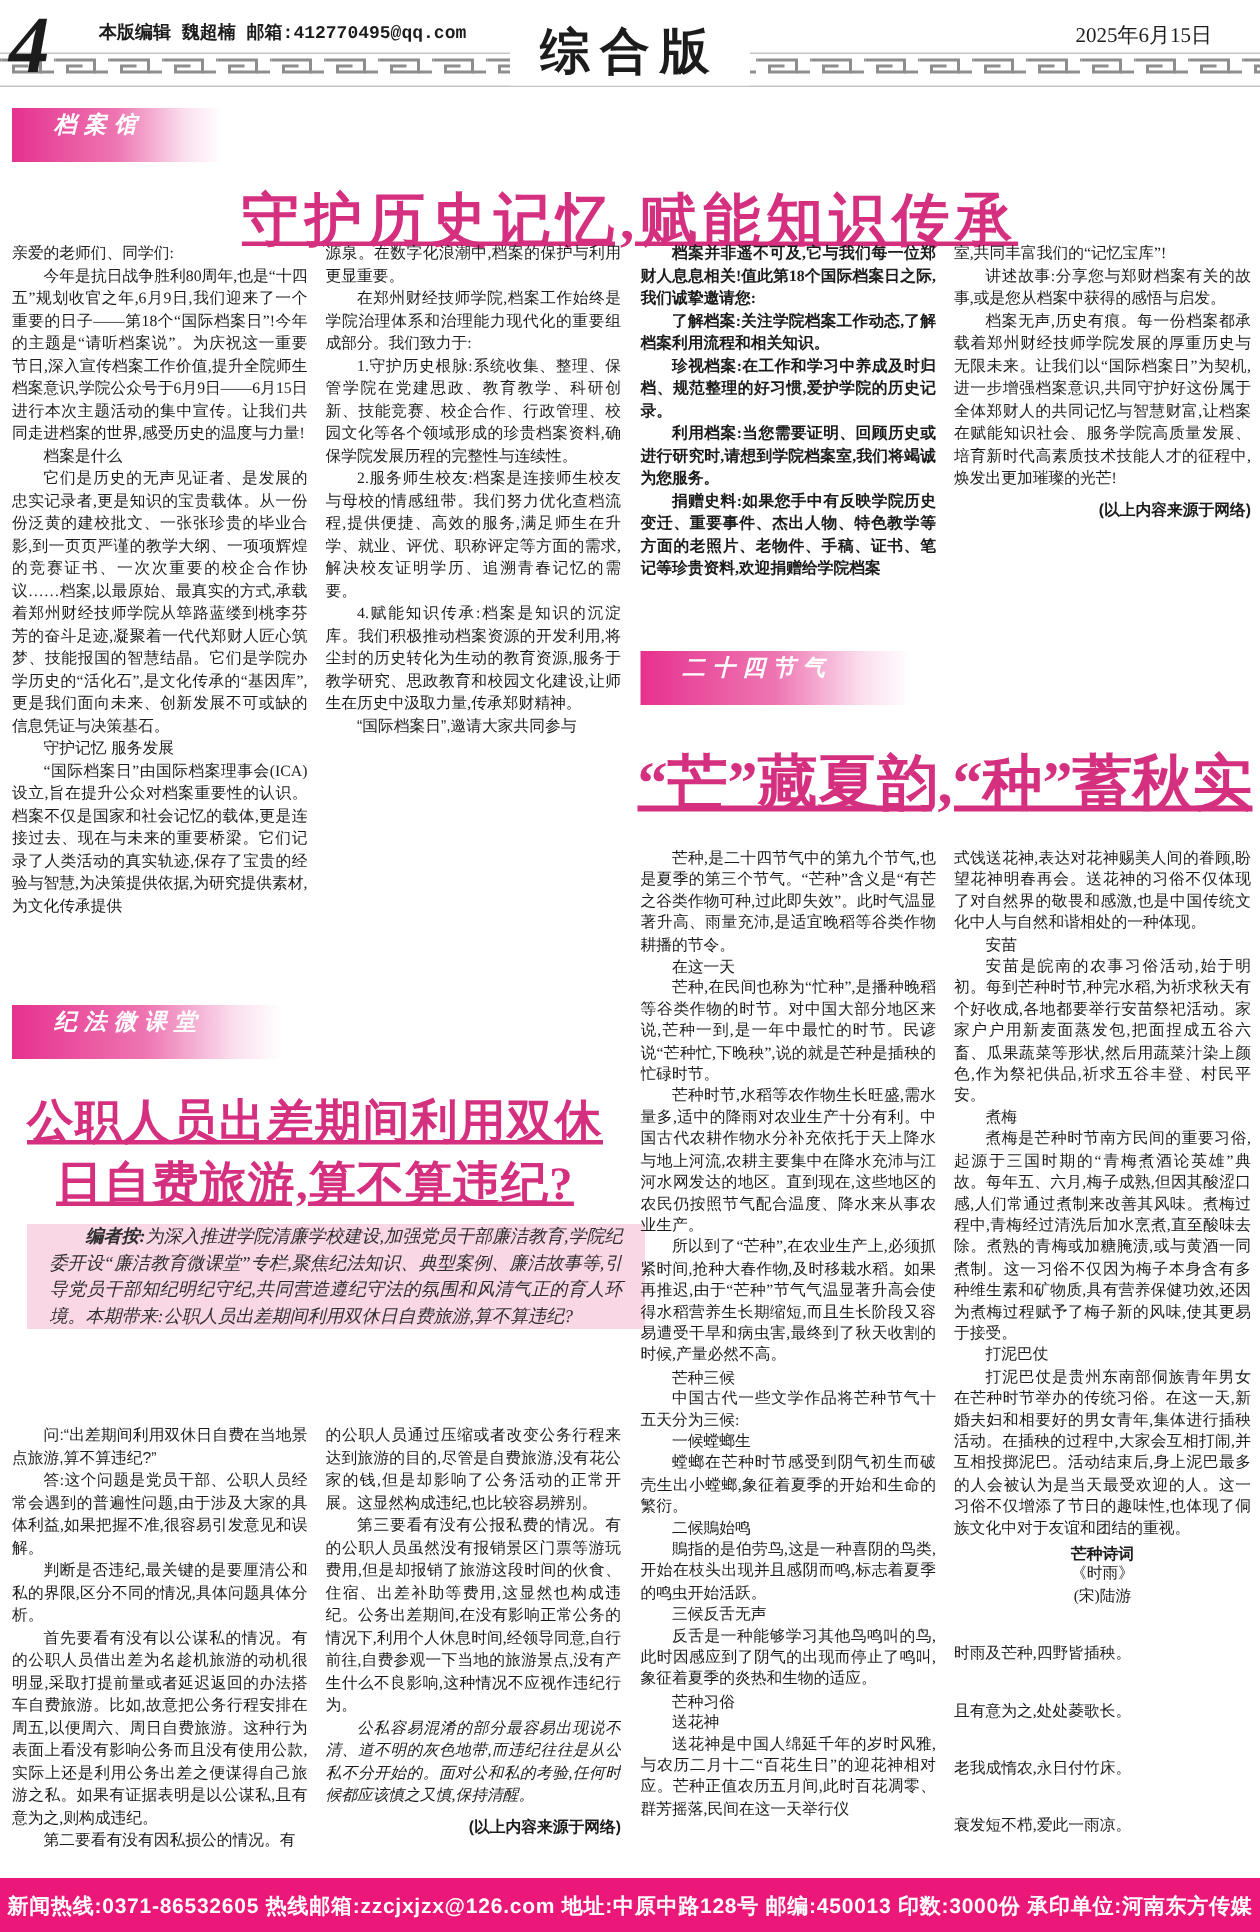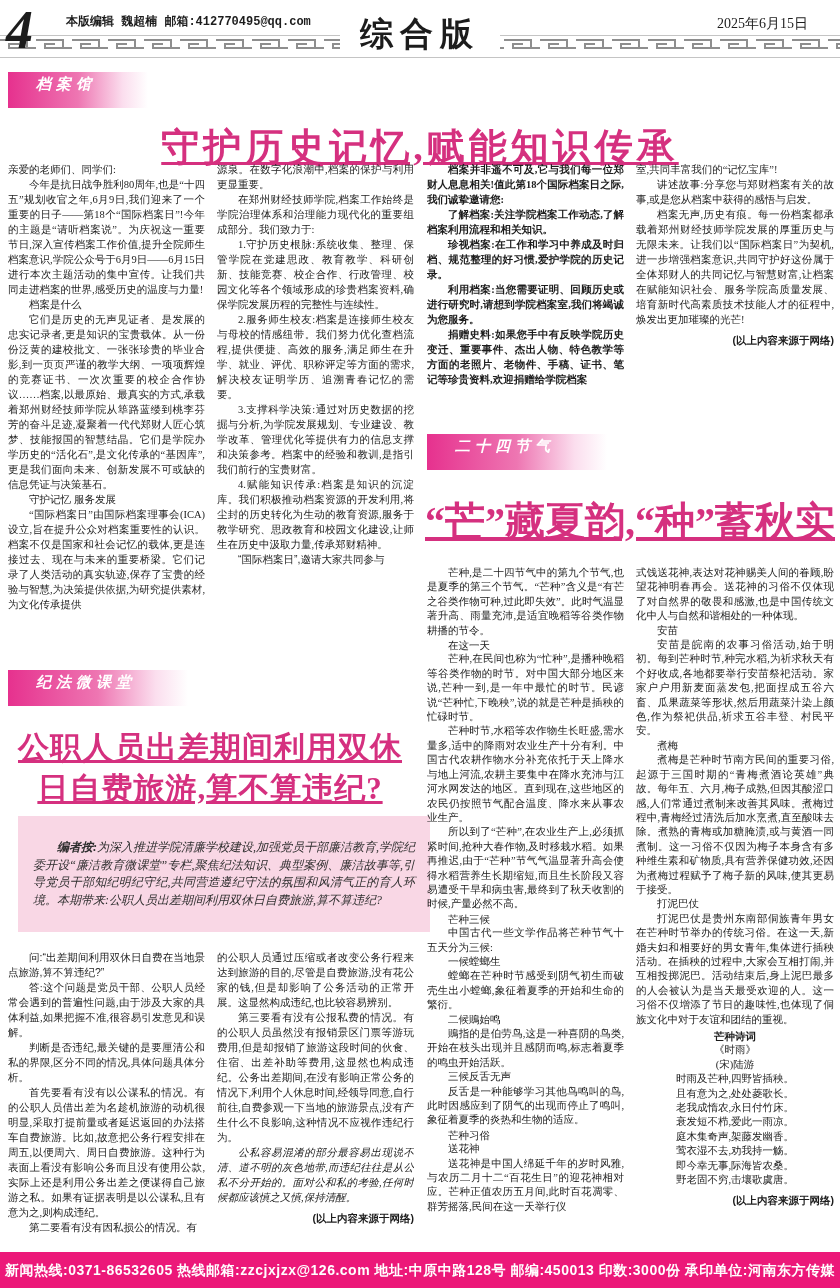--- a/index.html
+++ b/index.html
@@ -45,25 +45,25 @@
 
   .para{margin:0;text-indent:2em;text-align:justify;}
   .ni{text-indent:0;}
   .sh,.b{font-weight:normal;font-family:"Liberation Sans",sans-serif;}
   .kai{font-style:italic;}
   .attr{font-weight:bold;font-family:"Liberation Sans",sans-serif;text-indent:0;
         text-align:right;margin-top:6px;}
   .ctr{text-indent:0;text-align:center;}
   .shc{font-weight:bold;font-family:"Liberation Sans",sans-serif;text-indent:0;
        text-align:center;margin-top:2px;}
-  .poem{text-indent:0;text-align:center;}
+  .poem{text-indent:0;text-align:left;margin-top:24px;}
 
   
   .note{position:absolute;left:18px;top:816px;width:382px;background:#f9d7e5;
-        padding:23px 15px;}
+        padding:0 15px;}
   .note p{margin:0;font-size:12px;line-height:17.5px;font-style:italic;text-indent:2em;
           text-align:justify;color:#2e2e2e;}
   .note b{font-style:italic;}
 
   
   .footer{position:absolute;left:0;right:0;bottom:0;height:36px;line-height:36px;
           background:#ec1879;color:#ffffff;text-align:center;font-size:14px;font-weight:bold;
           font-family:"Liberation Sans",sans-serif;letter-spacing:0.5px;}
 </style>
 </head>
@@ -100,21 +100,20 @@
       <p class="para sh">档案是什么</p>
       <p class="para">它们是历史的无声见证者、是发展的忠实记录者,更是知识的宝贵载体。从一份份泛黄的建校批文、一张张珍贵的毕业合影,到一页页严谨的教学大纲、一项项辉煌的竞赛证书、一次次重要的校企合作协议……档案,以最原始、最真实的方式,承载着郑州财经技师学院从筚路蓝缕到桃李芬芳的奋斗足迹,凝聚着一代代郑财人匠心筑梦、技能报国的智慧结晶。它们是学院办学历史的“活化石”,是文化传承的“基因库”,更是我们面向未来、创新发展不可或缺的信息凭证与决策基石。</p>
       <p class="para sh">守护记忆 服务发展</p>
       <p class="para">“国际档案日”由国际档案理事会(ICA)设立,旨在提升公众对档案重要性的认识。档案不仅是国家和社会记忆的载体,更是连接过去、现在与未来的重要桥梁。它们记录了人类活动的真实轨迹,保存了宝贵的经验与智慧,为决策提供依据,为研究提供素材,为文化传承提供</p>
     </div>
   <div class="col a1c2">
       <p class="para ni">源泉。在数字化浪潮中,档案的保护与利用更显重要。</p>
       <p class="para">在郑州财经技师学院,档案工作始终是学院治理体系和治理能力现代化的重要组成部分。我们致力于:</p>
       <p class="para">1.守护历史根脉:系统收集、整理、保管学院在党建思政、教育教学、科研创新、技能竞赛、校企合作、行政管理、校园文化等各个领域形成的珍贵档案资料,确保学院发展历程的完整性与连续性。</p>
       <p class="para">2.服务师生校友:档案是连接师生校友与母校的情感纽带。我们努力优化查档流程,提供便捷、高效的服务,满足师生在升学、就业、评优、职称评定等方面的需求,解决校友证明学历、追溯青春记忆的需要。</p>
-      <p class="para">3.支撑科学决策:通过对历史数据的挖掘与分析,为学院发展规划、专业建设、教学改革、管理优化等提供有力的信息支撑和决策参考。档案中的经验和教训,是指引我们前行的宝贵财富。</p>
       <p class="para">4.赋能知识传承:档案是知识的沉淀库。我们积极推动档案资源的开发利用,将尘封的历史转化为生动的教育资源,服务于教学研究、思政教育和校园文化建设,让师生在历史中汲取力量,传承郑财精神。</p>
       <p class="para b">“国际档案日”,邀请大家共同参与</p>
     </div>
   <div class="col a1c3">
       <p class="para">档案并非遥不可及,它与我们每一位郑财人息息相关!值此第18个国际档案日之际,我们诚挚邀请您:</p>
       <p class="para">了解档案:关注学院档案工作动态,了解档案利用流程和相关知识。</p>
       <p class="para">珍视档案:在工作和学习中养成及时归档、规范整理的好习惯,爱护学院的历史记录。</p>
       <p class="para">利用档案:当您需要证明、回顾历史或进行研究时,请想到学院档案室,我们将竭诚为您服务。</p>
       <p class="para">捐赠史料:如果您手中有反映学院历史变迁、重要事件、杰出人物、特色教学等方面的老照片、老物件、手稿、证书、笔记等珍贵资料,欢迎捐赠给学院档案</p>
     </div>

